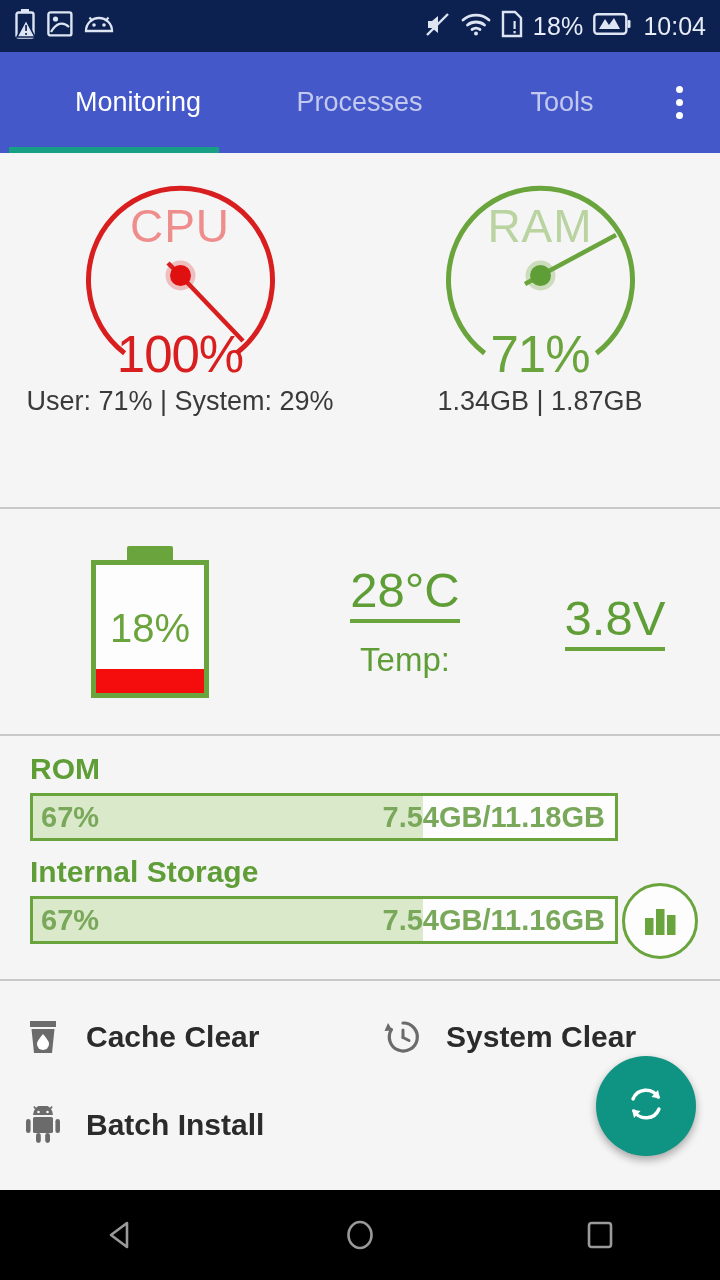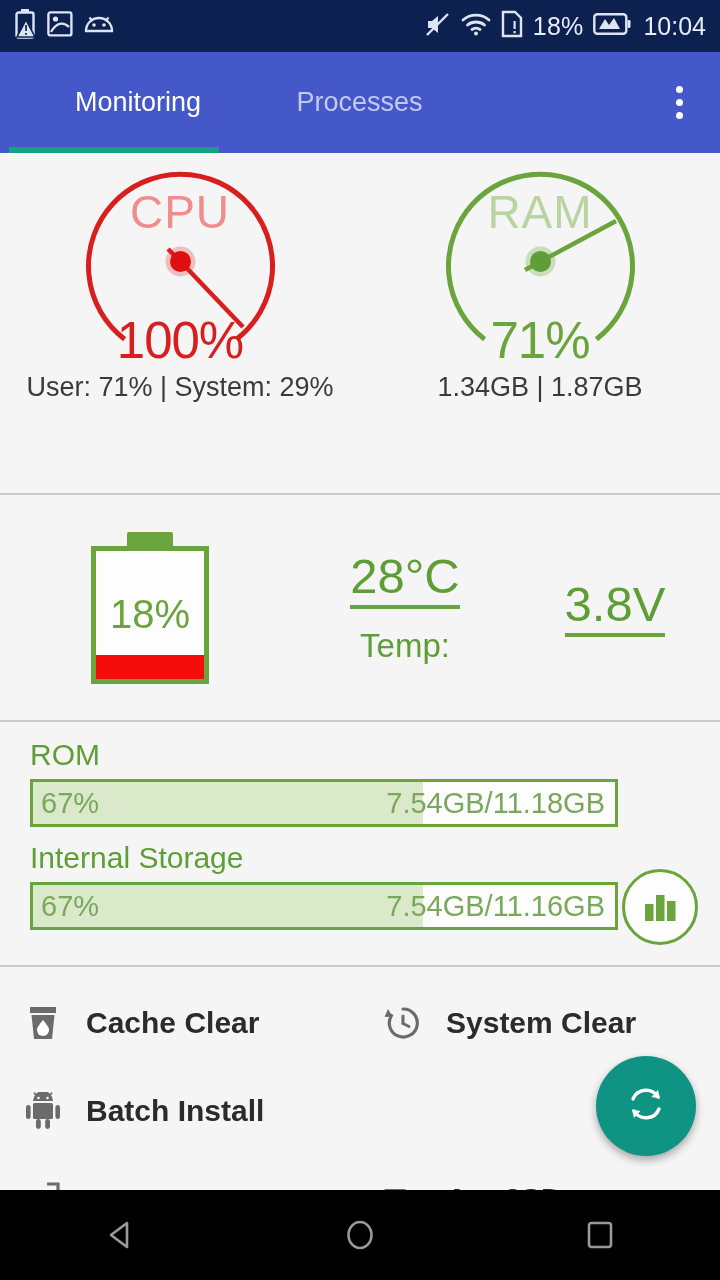--- a/index.html
+++ b/index.html
@@ -41,21 +41,21 @@
   #overflow-btn{
     position:absolute; right:10px; top:0; bottom:0; width:62px;
     display:flex; flex-direction:column; align-items:center; justify-content:center; gap:6px;
   }
   #overflow-btn i{ width:7px; height:7px; border-radius:50%; background:#fff; display:block; }
 
   
   .divider{ height:2px; background:#c9c9c9; width:100%; }
 
   
-  #gauges{ height:340px; display:flex; }
+  #gauges{ height:340px; display:flex;margin-top:14px; }
   .gauge-cell{ flex:1; display:flex; flex-direction:column; align-items:center; padding-top:6px; }
   .gauge-wrap{ position:relative; width:205px; height:205px; }
   .gauge-wrap svg{ position:absolute; inset:0; }
   .gauge-name{
     position:absolute; top:26px; left:0; right:0; text-align:center;
     font-size:46px; letter-spacing:1px;
   }
   .gauge-pct{
     position:absolute; bottom:-6px; left:0; right:0; text-align:center;
     font-size:51px; letter-spacing:-1px;
@@ -75,21 +75,21 @@
   .batt-fill{ position:absolute; left:0; right:0; bottom:0; background:#f50d0d; }
   .batt-text{ position:relative; font-size:40px; color:#6aa43c; }
   .stat-col{ flex:1; text-align:center; }
   .stat-val{
     font-size:49px; color:#5f9e37; display:inline-block;
     border-bottom:4px solid #6aa43c; padding-bottom:2px; line-height:1.08;
   }
   .stat-label{ font-size:33px; color:#5f9e37; margin-top:18px; }
 
   
-  #storage-panel{ height:243px; padding:16px 30px 0 30px; position:relative; }
+  #storage-panel{ height:243px; padding:16px 30px 0 30px; position:relative;font-weight:bold; }
   .st-title{ font-size:30px; color:#5f9e37; margin-bottom:7px; }
   .st-bar{
     position:relative; height:48px; border:3px solid #6aa43c;
     background:#fdfdfd; display:flex; align-items:center;
     width:588px; overflow:hidden;
   }
   .st-fill{ position:absolute; left:0; top:0; bottom:0; background:#dbe9cb; }
   .st-pct{ position:relative; font-size:29px; color:#79a85b; padding-left:8px; }
   .st-size{ position:relative; margin-left:auto; font-size:29px; color:#79a85b; padding-right:10px; }
   #chart-btn{
@@ -184,20 +184,23 @@
     <span class="sb-clock">10:04</span>
   </div>
 </div>
 
 <div id="tab-bar">
   <div class="tab active" style="width:228px;">
     <span>Monitoring</span>
   </div>
   <div class="tab" style="width:215px;">
     <span>Processes</span>
+  </div>
+  <div class="tab" style="width:190px;">
+    <span>Tools</span>
   </div>
   <div id="tab-underline"></div>
   <div id="overflow-btn">
     <i></i>
       <i></i>
       <i></i>
   </div>
 </div>
 
 <div id="gauges">

